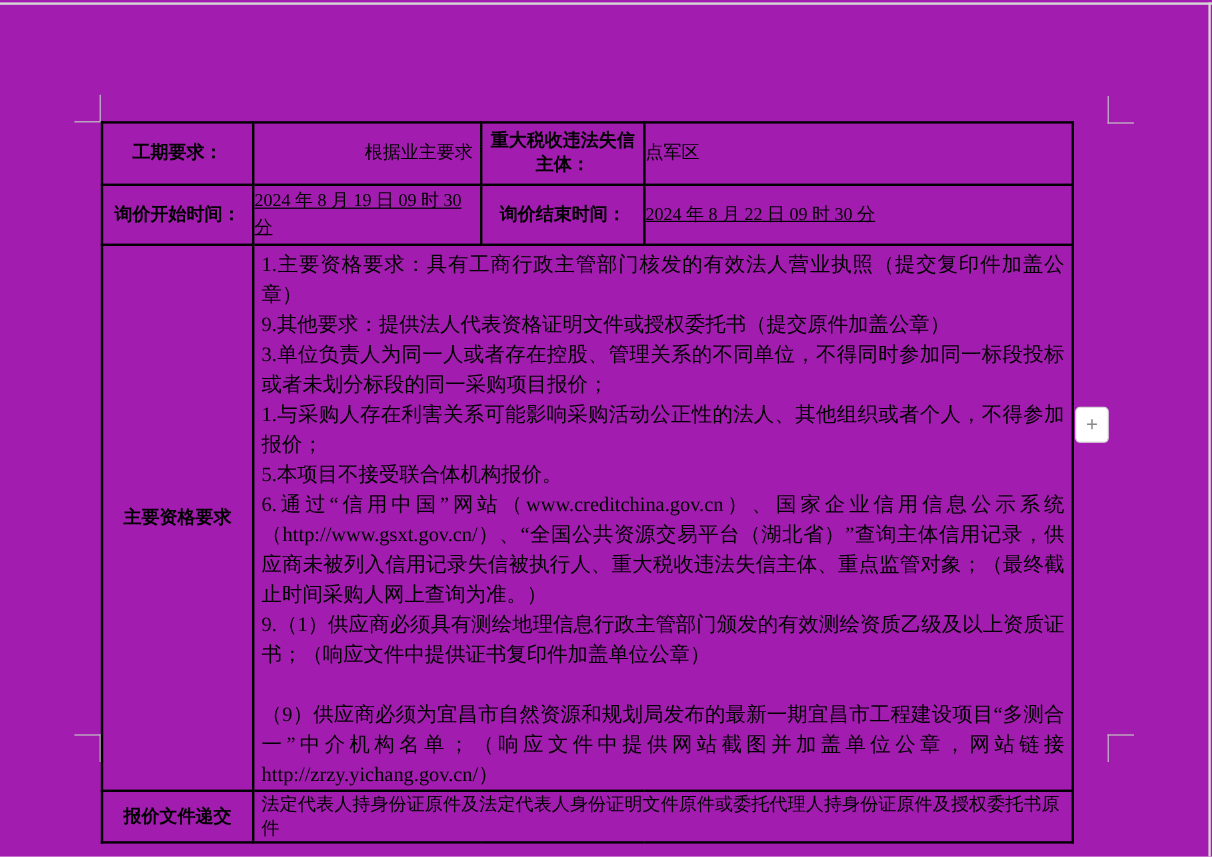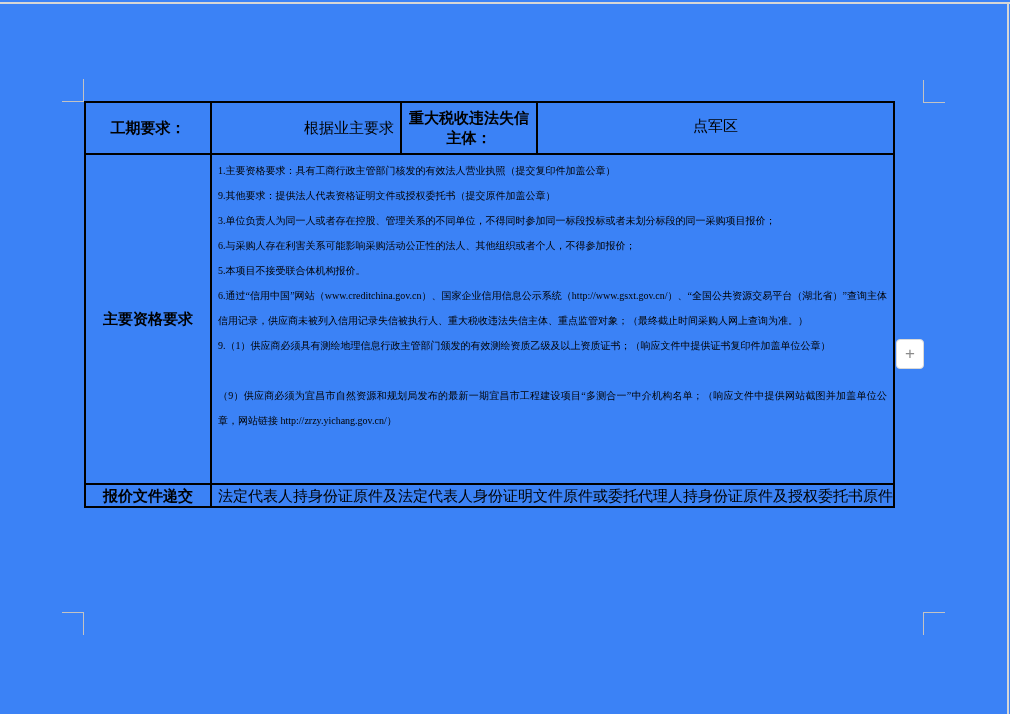--- a/index.html
+++ b/index.html
@@ -1,21 +1,21 @@
 <!DOCTYPE html>
 <html><head>
 <meta charset="utf-8">
 <style>
   * { margin: 0; padding: 0; box-sizing: border-box; }
   html, body { background: #ffffff; }
   .canvas {
     position: relative;
     width: 1010px;
     height: 714px;
-    background: #3b82f6;
+    background: #a21caf;
     overflow: hidden;
     font-family: "Liberation Sans", sans-serif;
     color: #000000;
   }
   
   .page-edge-top {
     position: absolute; top: 2px; left: 0; width: 1010px; height: 2px;
     background: #d6d6d6;
   }
   .page-edge-right {
@@ -48,31 +48,31 @@
     vertical-align: middle;
     line-height: 20px;
   }
   .val {
     font-family: "Liberation Serif", serif;
     font-size: 15px;
     vertical-align: middle;
     line-height: 22px;
     margin-top: 47px;
   }
-  .val.center { text-align: center; font-family: Liberation Mono, monospace; }
+  .val.center { text-align: left; }
   .val.right  { text-align: right; padding-right: 6px; }
   .underlined { text-decoration: underline; }
 
   td.qual-cell {
     vertical-align: top;
     padding: 3px 6px 0 6px;
   }
   .qual-cell p {
     font-family: "Liberation Serif", serif;
-    font-size: 10px;
+    font-size: 17px;
     line-height: 25px;
     text-align: justify;
   }
   .qual-cell p.gap-before { margin-top: 25px; }
   .url {
     font-family: "Liberation Serif", serif;
     text-decoration-style: wavy;
     text-decoration-color: #ff0000;
     text-decoration-thickness: 1px;
     text-underline-offset: 3px;
@@ -81,21 +81,21 @@
     vertical-align: top;
     padding: 2px 6px 0 6px;
   }
   .comp-cell p {
     font-family: "Liberation Serif", serif;
     font-size: 15px;
     line-height: 25px;
   }
   td.subm-cell {
     vertical-align: top;
-    padding: 1px 0 0 6px;
+    padding: 1px 10px 0 6px;
   }
   .subm-cell p {
     font-family: "Liberation Serif", serif;
     font-size: 15px;
     line-height: 20px;
     text-align: justify;
   }
   
   .plus-btn {
     position: absolute;
@@ -133,27 +133,33 @@
       <col style="width:136px">
       <col style="width:357px">
     </colgroup>
     <tbody>
         <tr style="height:52px;">
       <td class="lbl">工期要求：</td>
       <td class="val right">根据业主要求</td>
       <td class="lbl">重大税收违法失信主体：</td>
       <td class="val center">点军区</td>
     </tr>
+    <tr style="height:50px;">
+      <td class="lbl">询价开始时间：</td>
+      <td class="val center"><span class="underlined">2024 年 8 月 19 日 09 时 30 分</span></td>
+      <td class="lbl">询价结束时间：</td>
+      <td class="val center"><span class="underlined">2024 年 8 月 22 日 09 时 30 分</span></td>
+    </tr>
     <tr style="height:330px;">
       <td class="lbl">主要资格要求</td>
       <td class="qual-cell" colspan="3">
         <p>1.主要资格要求：具有工商行政主管部门核发的有效法人营业执照（提交复印件加盖公章）</p>
         <p>9.其他要求：提供法人代表资格证明文件或授权委托书（提交原件加盖公章）</p>
         <p>3.单位负责人为同一人或者存在控股、管理关系的不同单位，不得同时参加同一标段投标或者未划分标段的同一采购项目报价；</p>
-        <p>6.与采购人存在利害关系可能影响采购活动公正性的法人、其他组织或者个人，不得参加报价；</p>
+        <p>1.与采购人存在利害关系可能影响采购活动公正性的法人、其他组织或者个人，不得参加报价；</p>
         <p>5.本项目不接受联合体机构报价。</p>
         <p><span>6.通过“信用中国”网站（</span><span class="url">www.creditchina.gov.cn</span><span>）、国家企业信用信息公示系统（</span><span class="url">http://www.gsxt.gov.cn/</span><span>）、“全国公共资源交易平台（湖北省）”查询主体信用记录，供应商未被列入信用记录失信被执行人、重大税收违法失信主体、重点监管对象；（最终截止时间采购人网上查询为准。）</span></p>
         <p>9.（1）供应商必须具有测绘地理信息行政主管部门颁发的有效测绘资质乙级及以上资质证书；（响应文件中提供证书复印件加盖单位公章）</p>
         <p class="gap-before"><span>（9）供应商必须为宜昌市自然资源和规划局发布的最新一期宜昌市工程建设项目“多测合一”中介机构名单；（响应文件中提供网站截图并加盖单位公章，网站链接 </span><span class="url">http://zrzy.yichang.gov.cn/</span><span>）</span></p>
       </td>
     </tr>
     <tr style="height:22px;">
       <td class="lbl">报价文件递交</td>
       <td class="subm-cell" colspan="3">
         <p>法定代表人持身份证原件及法定代表人身份证明文件原件或委托代理人持身份证原件及授权委托书原件</p>

